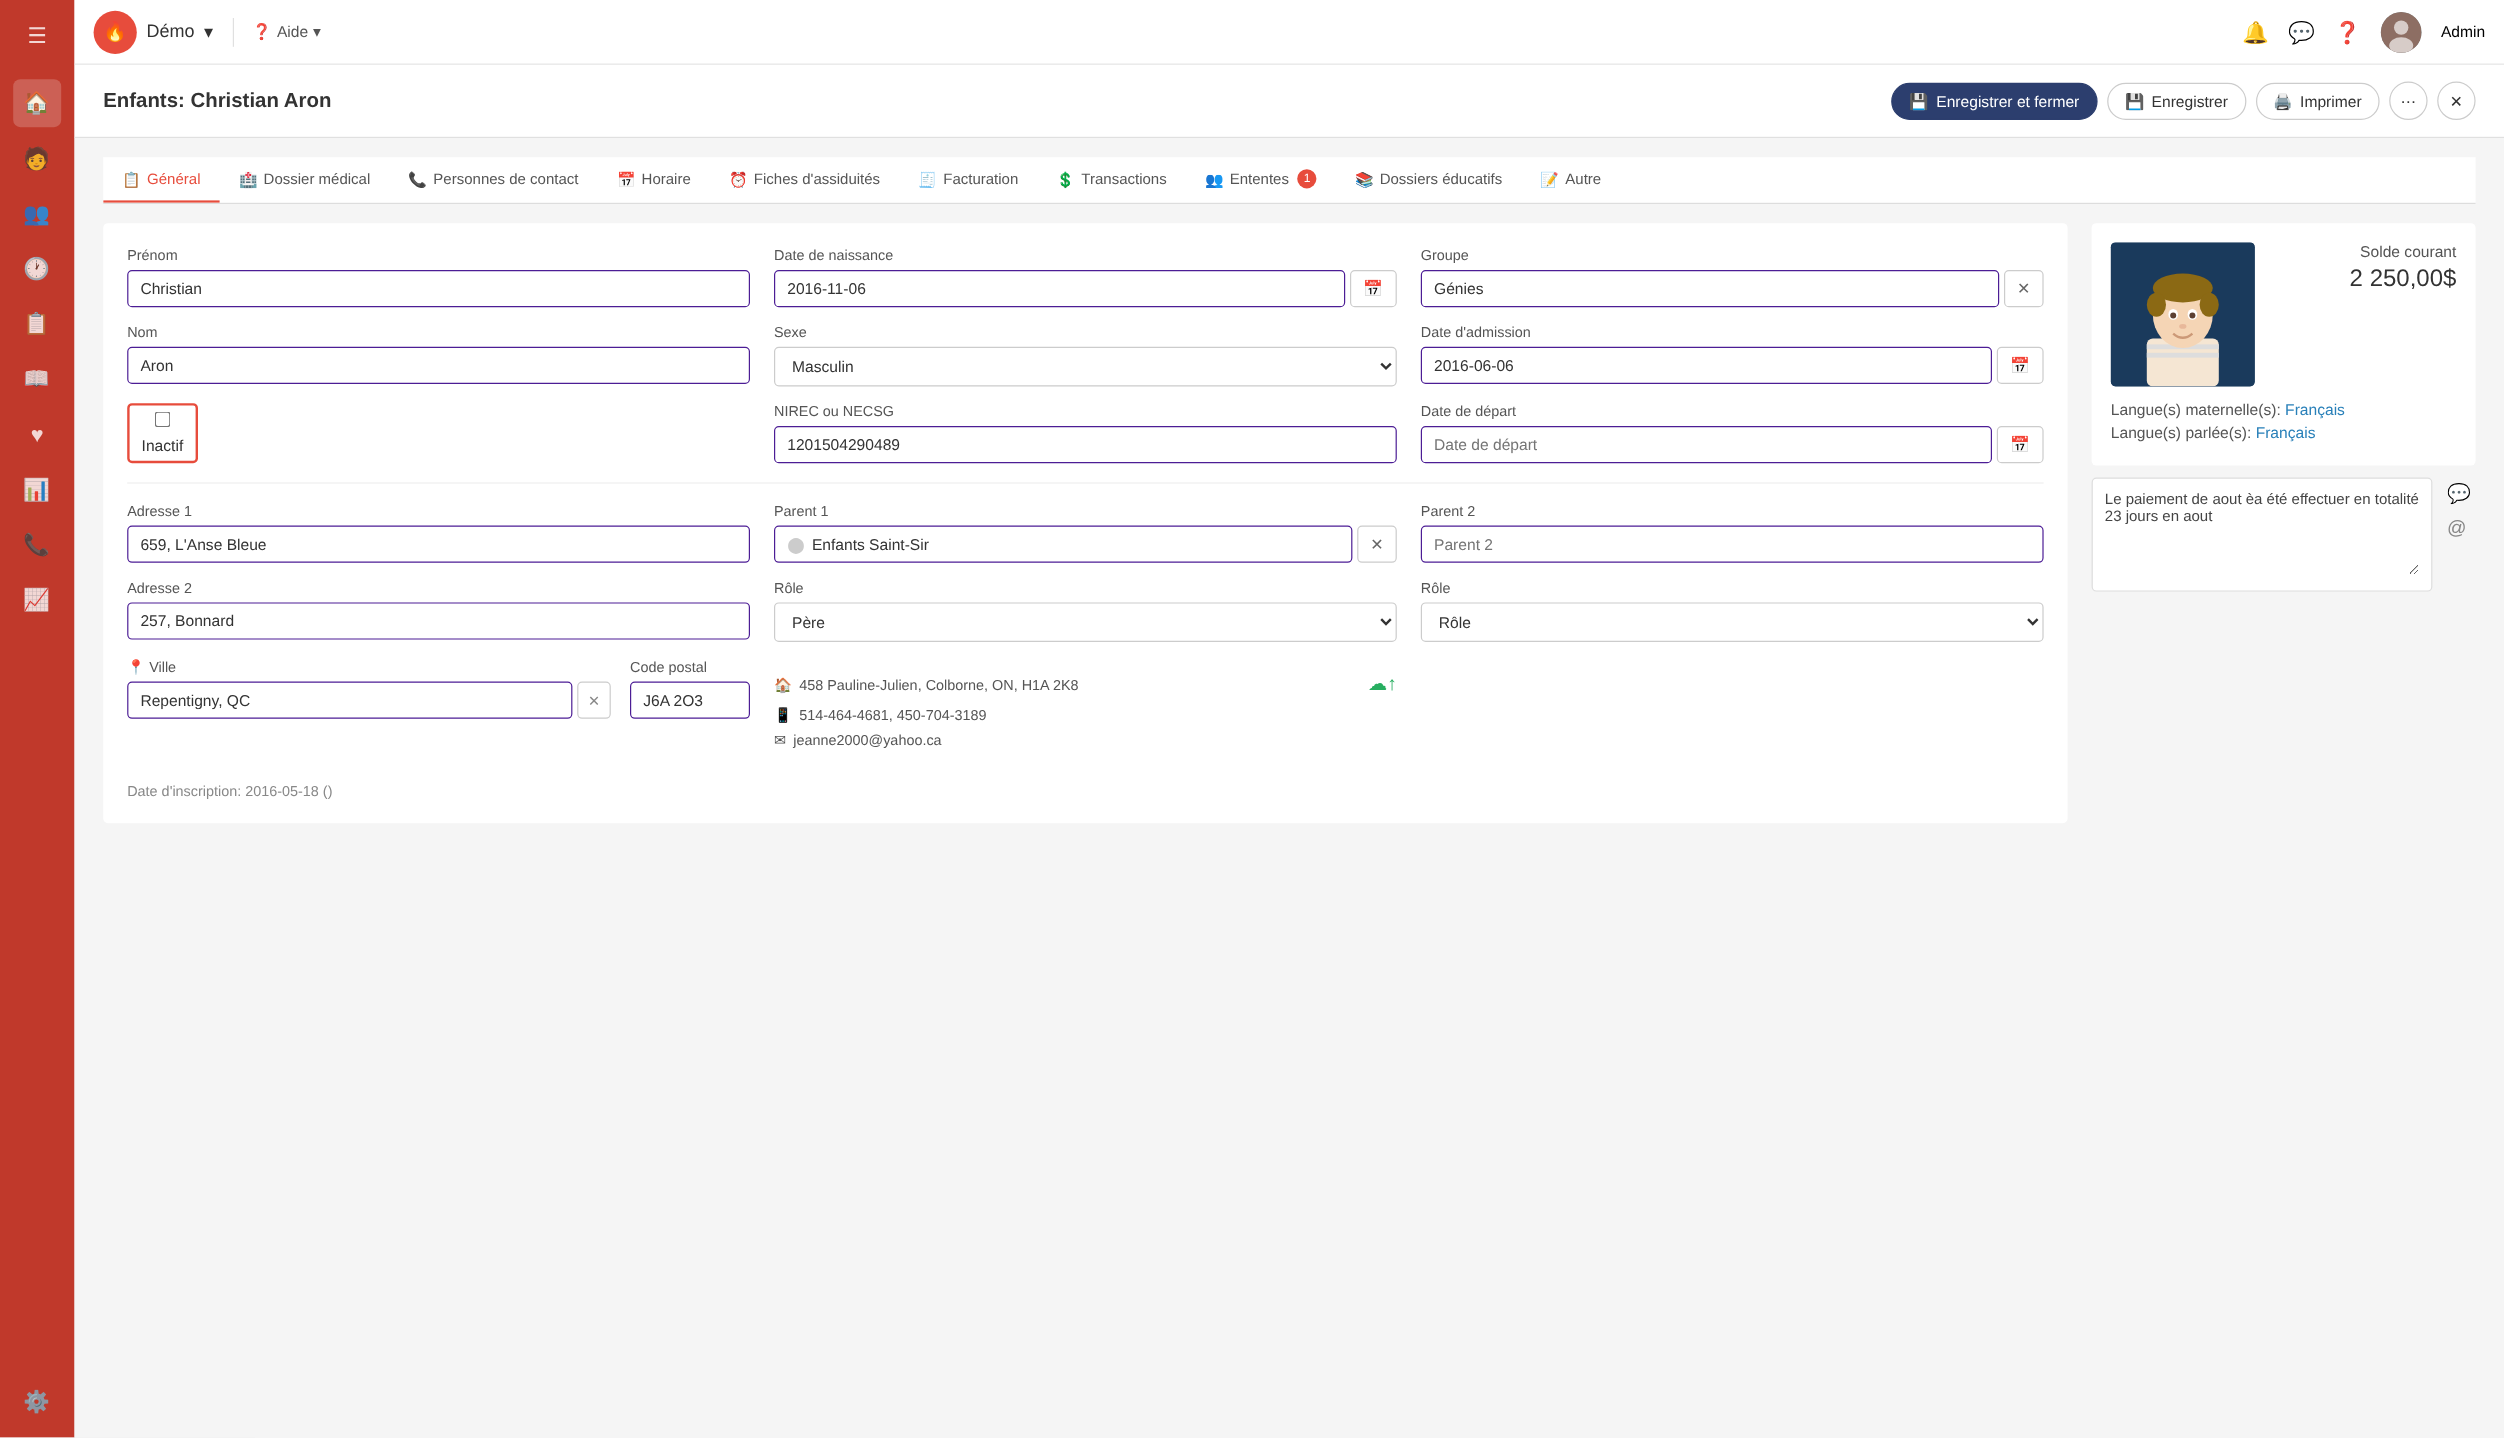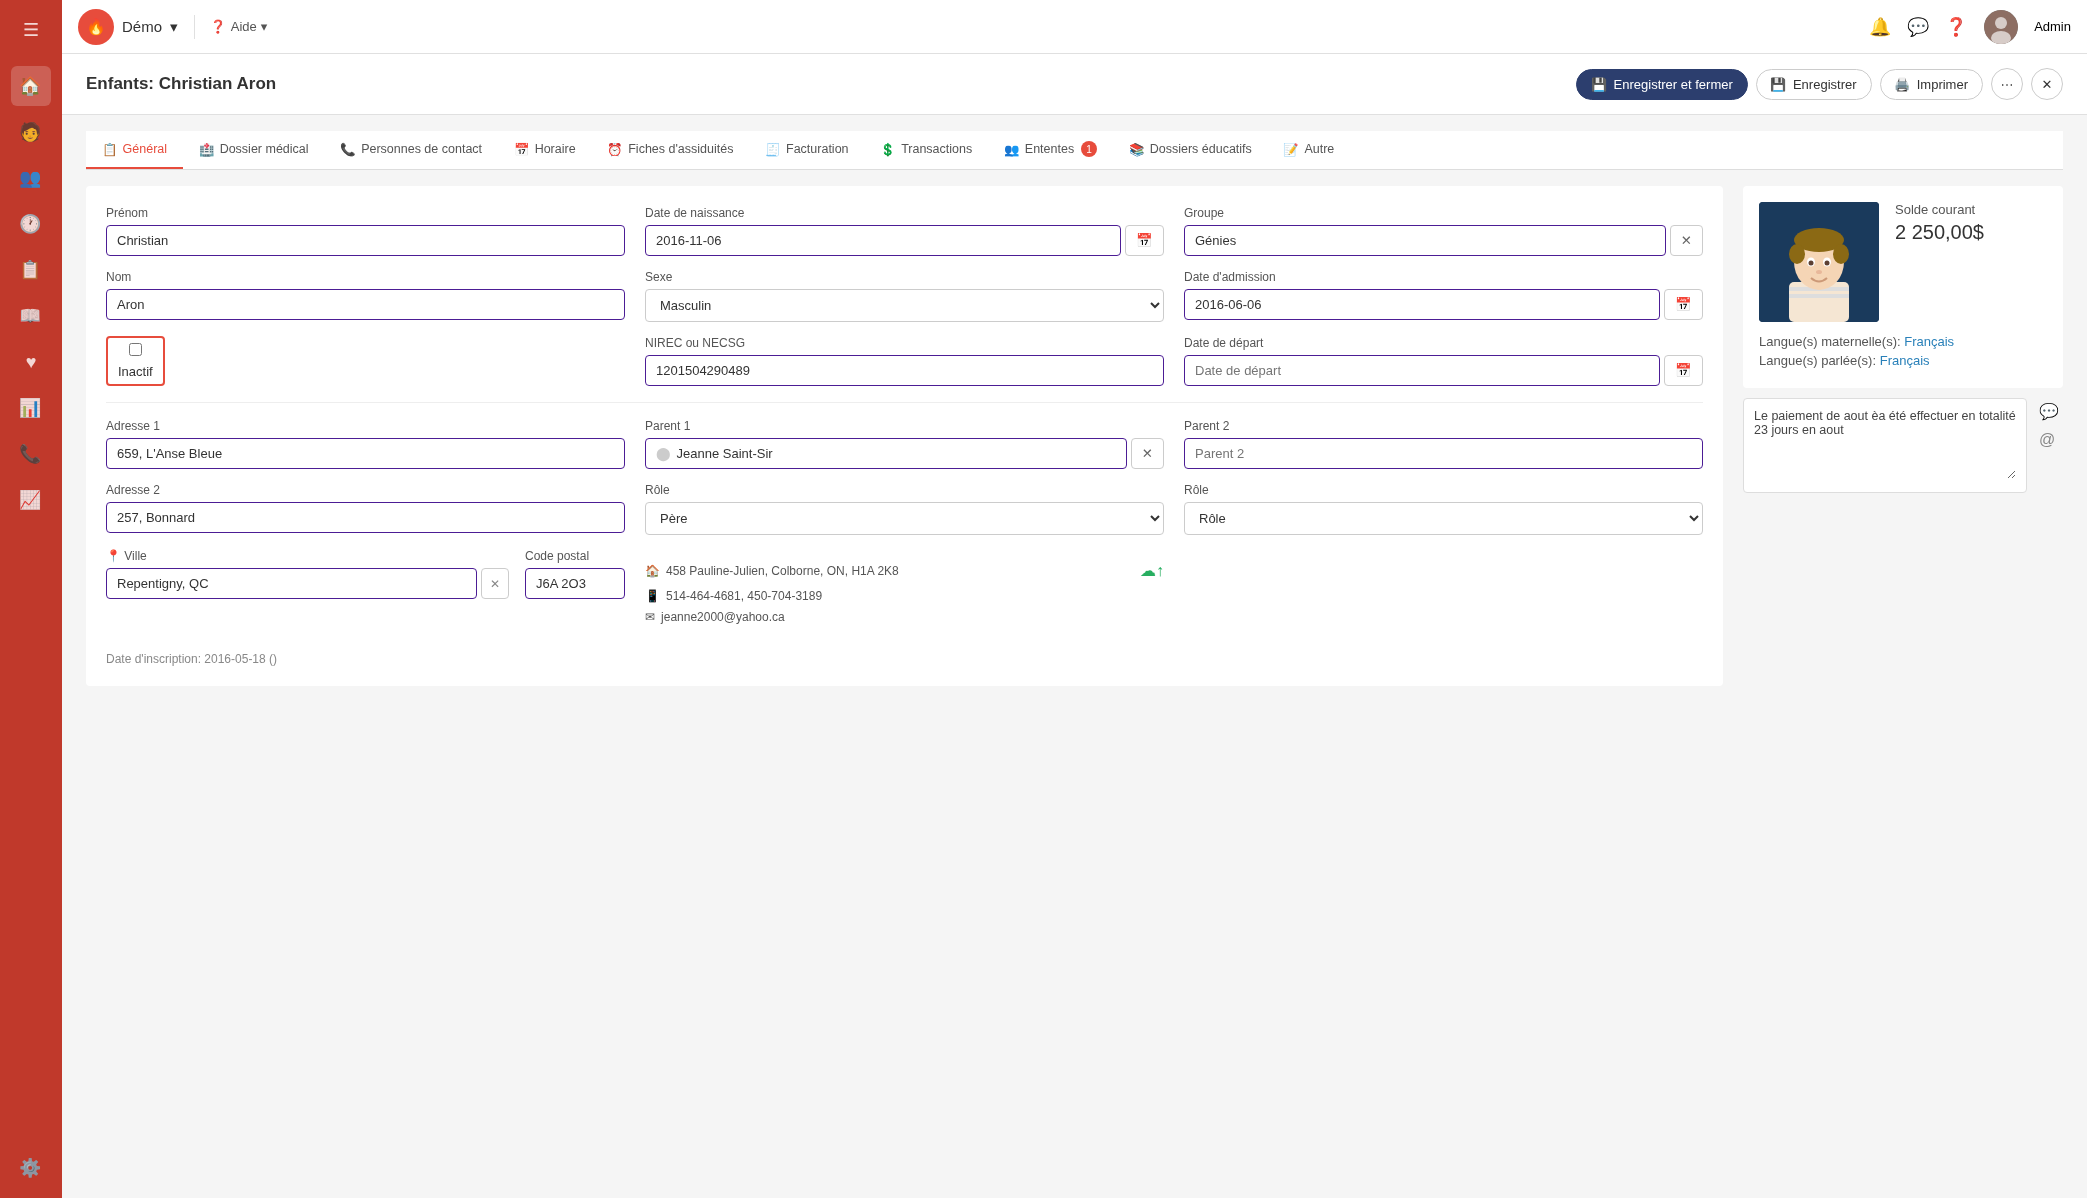--- a/index.html
+++ b/index.html
@@ -52,21 +52,21 @@
     .checkbox-label { font-size: 13px; color: #333; }
     .inactif-box { border: 2px solid #e74c3c; border-radius: 4px; padding: 5px 10px; display: inline-flex; align-items: center; gap: 8px; cursor: pointer; flex-direction: column; }
     .section-divider { border-top: 1px solid #eee; margin: 16px 0; }
 
     
     .right-panel { width: 320px; flex-shrink: 0; display: flex; flex-direction: column; gap: 10px; }
     .profile-card { background: white; border-radius: 4px; padding: 16px; }
     .profile-img-area { display: flex; gap: 16px; align-items: flex-start; }
     .profile-img { width: 120px; height: 120px; border-radius: 4px; overflow: hidden; background: #1a3a5c; display: flex; align-items: center; justify-content: center; }
     .profile-img svg { width: 100%; height: 100%; }
-    .profile-balance { font-size: 13px; color: #555; }
+    .profile-balance { text-align: right; font-size: 13px; color: #555; }
     .balance-amount { font-size: 20px; font-weight: 400; color: #333; margin-top: 4px; }
     .profile-langs { margin-top: 12px; font-size: 13px; color: #555; }
     .lang-item { margin-bottom: 4px; }
     .lang-value { color: #2980b9; }
 
     
     .notes-card { background: white; border-radius: 4px; padding: 10px; border: 1px solid #ddd; }
     .notes-textarea { width: 100%; min-height: 70px; border: none; resize: vertical; font-size: 12.5px; color: #444; outline: none; font-family: inherit; }
     .side-tool-icon { color: #888; font-size: 16px; cursor: pointer; }
 
@@ -275,21 +275,21 @@
           <div class="three-col">
             <div>
               <label class="form-label">Adresse 1</label>
               <input class="form-input" type="text" value="659, L'Anse Bleue" style="">
             </div>
             <div>
               <label class="form-label">Parent 1</label>
               <div class="input-with-btn">
                 <div class="form-input" style="display:flex;align-items:center;gap:6px;">
                   <span style="color:#ccc;">⬤</span>
-                  <span>Jeanne Saint-Sir</span>
+                  <span>Enfants Saint-Sir</span>
                 </div>
                 <button class="input-clear-btn">✕</button>
               </div>
             </div>
             <div>
               <label class="form-label">Parent 2</label>
               <input class="form-input" type="text" placeholder="Parent 2" style="">
             </div>
           </div>
 

